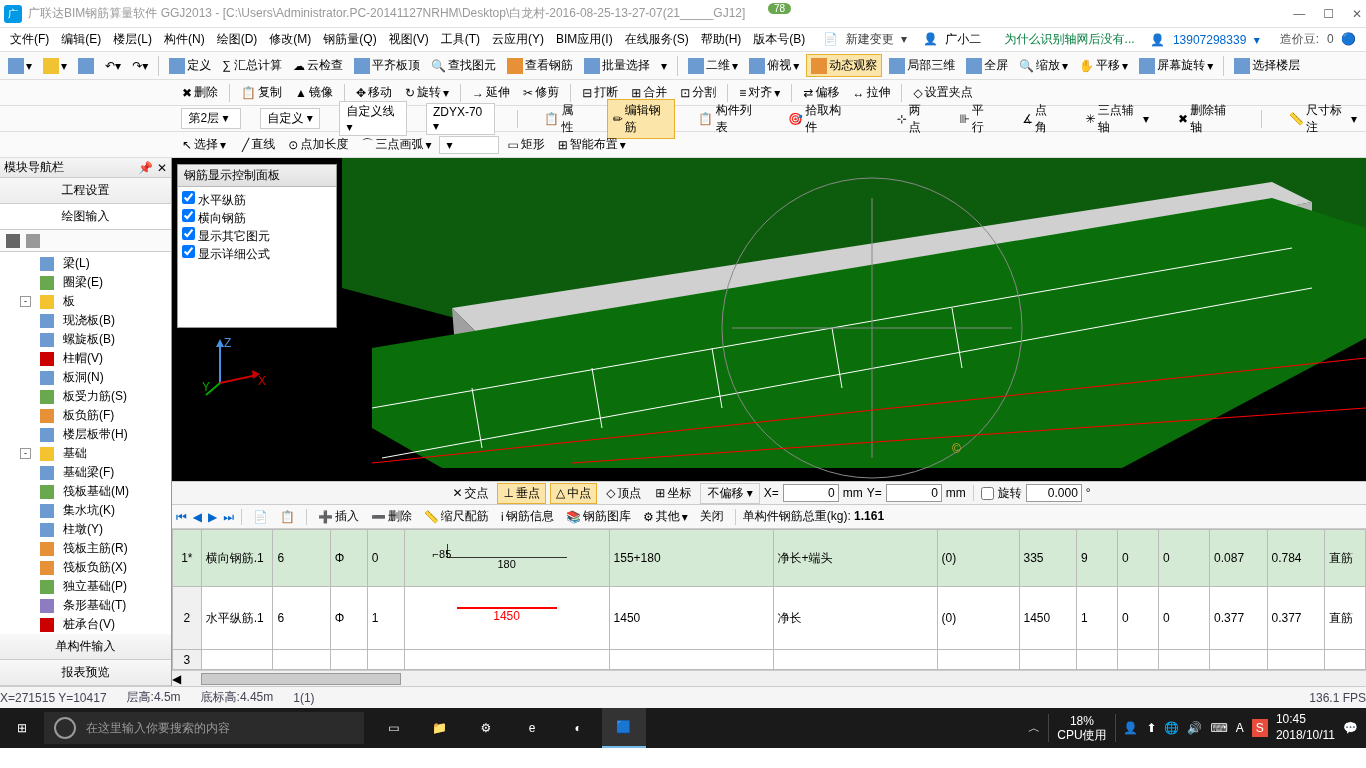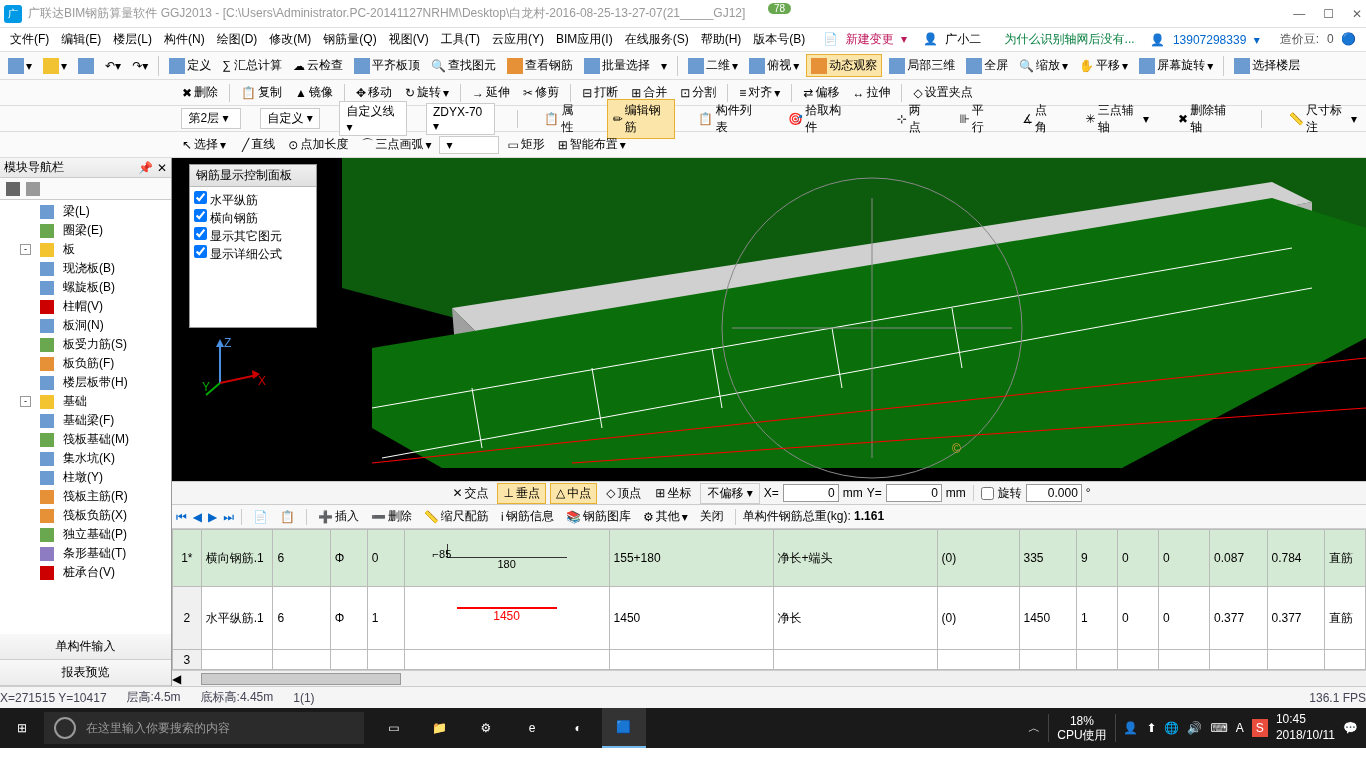--- a/index.html
+++ b/index.html
@@ -39,21 +39,21 @@
 .tree{flex:1;overflow:auto;background:#fff;padding:2px}
 .tree-item{padding:1px 2px;display:flex;align-items:center;gap:9px;white-space:nowrap}
 .tree-item.l2{padding-left:18px}
 .tree-item.l3{padding-left:38px}
 .tree-item .exp{width:11px;height:11px;border:1px solid #999;display:inline-flex;align-items:center;justify-content:center;font-size:9px;line-height:1}
 .tree-item .fico{width:14px;height:14px;display:inline-block}
 .tree-item.fold .fico{background:#f4c430}
 .sidebar-bottom-tabs{display:flex;flex-direction:column}
 .content{flex:1;display:flex;flex-direction:column;position:relative}
 .viewport{flex:1;background:#000;position:relative;overflow:hidden}
-.floatpanel{position:absolute;left:17px;top:6px;width:128px;background:#fff;border:1px solid #999;z-index:5}
+.floatpanel{position:absolute;left:5px;top:6px;width:160px;background:#fff;border:1px solid #999;z-index:5}
 .floatpanel .hdr{background:linear-gradient(#f0f0f0,#e0e0e0);padding:2px 6px;border-bottom:1px solid #bbb}
 .floatpanel .body{padding:4px;min-height:140px;background:#fff}
 .floatpanel label{display:block;font-size:12px}
 .floatpanel input[type=checkbox]{margin-right:3px}
 .axis{position:absolute;left:30px;bottom:78px;z-index:4}
 .axis svg{display:block}
 .snapbar{height:24px;background:#f5f5f5;border-top:1px solid #ccc;border-bottom:1px solid #ccc;display:flex;align-items:center;justify-content:center;gap:4px}
 .snapbar .btn{padding:1px 5px;display:flex;align-items:center;gap:2px}
 .snapbar .btn.active{background:#fce5a8;border:1px solid #e8b030}
 .snapbar input[type=text]{width:56px;text-align:right;padding:1px 3px;border:1px solid #999}
@@ -117,21 +117,21 @@
   <span>绘图(D)</span>
   <span>修改(M)</span>
   <span>钢筋量(Q)</span>
   <span>视图(V)</span>
   <span>工具(T)</span>
   <span>云应用(Y)</span>
   <span>BIM应用(I)</span>
   <span>在线服务(S)</span>
   <span>帮助(H)</span>
   <span>版本号(B)</span>
-  <span style="margin-left:6px;color:#be185d">📄 <span>新建变更</span> ▾</span>
+  <span style="margin-left:6px;color:#404040">📄 <span>新建变更</span> ▾</span>
   <span style="margin-left:4px">👤 <span>广小二</span></span>
   <div class="right">
     <span class="link" style="color:#0b8043">为什么识别轴网后没有...</span>
     <span style="color:#0066cc">👤 <span>13907298339</span> ▾</span>
     <span><span>造价豆:</span><span>0</span> 🔵</span>
   </div>
 </div>
 
 <div class="toolbar">
   <span class="btn"><span class="ico ico-generic"></span>▾</span>
@@ -246,20 +246,24 @@
   <span class="btn">▭<span>矩形</span></span>
   <span class="btn">⊞<span>智能布置</span>▾</span>
 </div>
 
 <div class="main" style="height:528px">
   <div class="sidebar">
     <div class="sidebar-hdr">
         <span>模块导航栏</span>
         <span>📌 ✕</span>
       </div>
+    <div class="sidebar-tabs">
+      <div class="sidebar-tab">工程设置</div>
+      <div class="sidebar-tab" style="background:#fff">绘图输入</div>
+    </div>
     <div class="sidebar-icons">
       <span class="ic"></span>
       <span class="ic" style="background:#999"></span>
     </div>
     <div class="tree" id="tree">
         <div class="tree-item l3">
           <span class="fico ico-generic"></span>
           <span>梁(L)</span>
         </div>
         <div class="tree-item l3">

